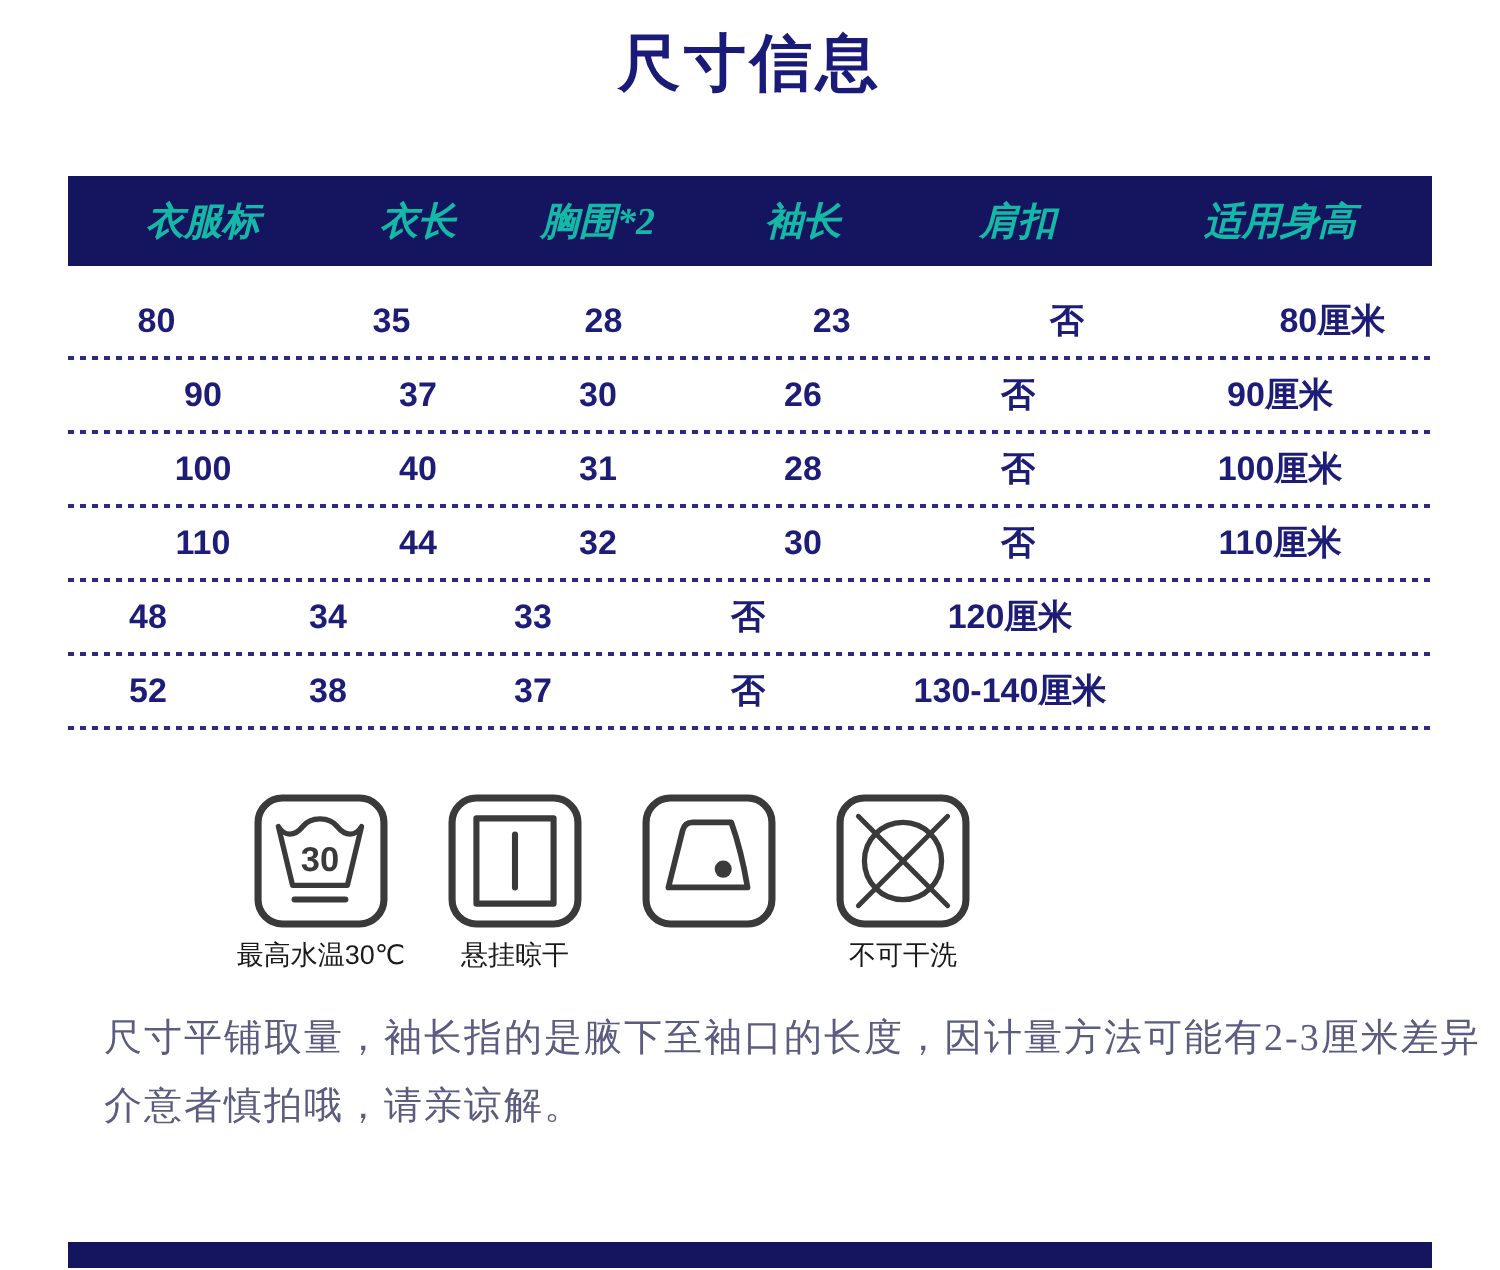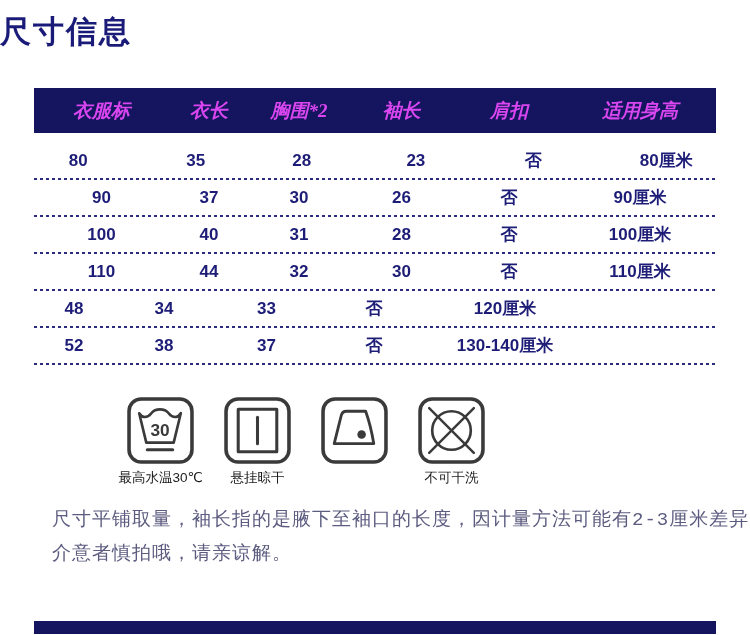--- a/index.html
+++ b/index.html
@@ -1,43 +1,43 @@
 <!DOCTYPE html>
 <html><head>
 <meta charset="utf-8">
 <style>
   html,body{margin:0;padding:0;}
   body{
     width:750px;height:635px;background:#ffffff;overflow:hidden;position:relative;
     font-family:"Liberation Sans","DejaVu Sans",sans-serif;
   }
   .page-title{
-    margin:12px 0 0;text-align:left;font-size:31px;font-weight:bold;
+    margin:12px 0 0;text-align:center;font-size:31px;font-weight:bold;
     color:#1a1a78;letter-spacing:2px;height:40px;line-height:40px;
   }
   .size-table{margin:36px 34px 0;width:682px;}
   .thead{
     height:45px;background:#14145f;display:flex;align-items:center;
-    color:#d946ef;font-family:"Liberation Serif","DejaVu Serif",serif;
+    color:#14b8a6;font-family:"Liberation Serif","DejaVu Serif",serif;
     font-style:italic;font-weight:bold;font-size:19px;
   }
   .col{text-align:center;}
   .c0{width:135px;} .c1{width:80px;} .c2{width:100px;}
   .c3{width:105px;} .c4{width:110px;} .c5{width:152px;}
   .tbody .trow{height:35px;display:flex;align-items:center;
     color:#1d1d78;font-weight:bold;font-size:17px;}
   .tbody .trow:first-child{margin-top:10px;gap:47px;}
   .dash{height:2px;width:682px;
     background:repeating-linear-gradient(90deg,#2a2a80 0 3px,transparent 3px 6px);}
   .care-row{display:flex;margin:32px 0 0 112px;}
   .care-item{width:97px;display:flex;flex-direction:column;align-items:center;}
   .care-item svg{display:block;}
   .care-label{margin-top:5px;font-size:13.5px;font-weight:normal;color:#1a1a1a;white-space:nowrap;}
   .notes{margin:16px 0 0 52px;
-    font-family:Liberation Mono, monospace;
+    font-family:Liberation Serif, serif;
     color:#5c5c80;font-size:19px;line-height:34px;letter-spacing:1px;}
   .bottom-bar{position:absolute;left:34px;right:34px;bottom:1px;height:13px;background:#14145f;}
   .ic{stroke:#3a3a3a;fill:none;stroke-linecap:round;stroke-linejoin:round;}
 </style>
 </head>
 <body>
 
 <h1 class="page-title">尺寸信息</h1>
 
 <div class="size-table">

